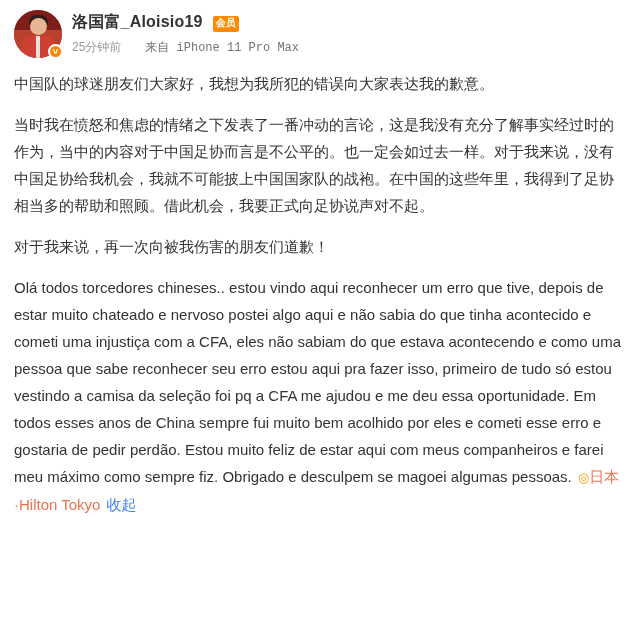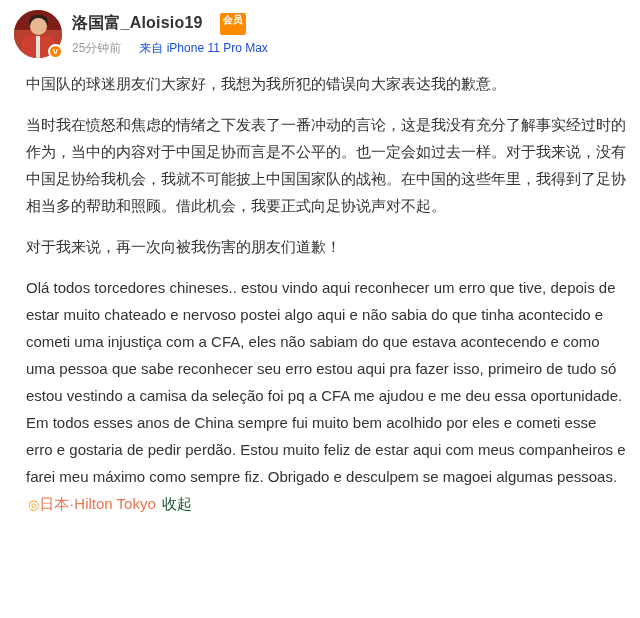--- a/index.html
+++ b/index.html
@@ -106,75 +106,76 @@
     line-height: 1;
     font-weight: bold;
   }
   .meta {
     padding-top: 2px;
     min-width: 0;
   }
   .name-row {
     display: flex;
     align-items: center;
-    gap: 17px;
+    gap: 10px;
   }
   .username {
     font-size: 16px;
     font-weight: bold;
     color: #333333;
     letter-spacing: 0.2px;
   }
   .member-badge {
     display: inline-block;
     background: #ff8a00;
     color: #ffffff;
     font-size: 10px;
     line-height: 13px;
-    height: 22px;
+    height: 16px;
     padding: 0 3px;
     border-radius: 2px;
     font-weight: bold;
     position: relative;
     top: 1px;
   }
   .sub-row {
     margin-top: 6px;
     font-size: 12px;
     color: #9a9a9a;
     display: flex;
     align-items: center;
-    gap: 18px;
+    gap: 24px;
   }
   .sub-row .source {
-    color: #1d4ed8;
+    color: #737373;
+    font-family: Liberation Mono, monospace;
   }
   .content {
     margin-top: 12px;
     font-size: 15px;
     line-height: 27px;
     color: #333333;
   }
   .content p {
-    margin: 0 0 14px 12px;
+    margin: 0 0 14px 0;
   }
   .content p.pt {
     margin-bottom: 0;
   }
   .location-icon {
     color: #f90;
     font-size: 13px;
     margin-left: 2px;
   }
   .location-link {
     color: #eb7350;
     cursor: pointer;
   }
   .collapse-link {
-    color: #14532d;
+    color: #3b82f6;
     cursor: pointer;
     margin-left: 2px;
   }
 </style>
 </head>
 <body>
 
 <div class="post">
 
   <div class="header">

